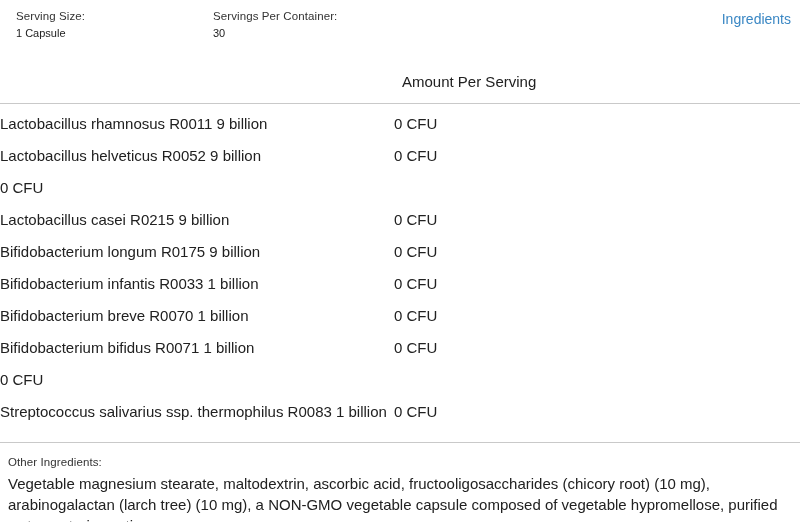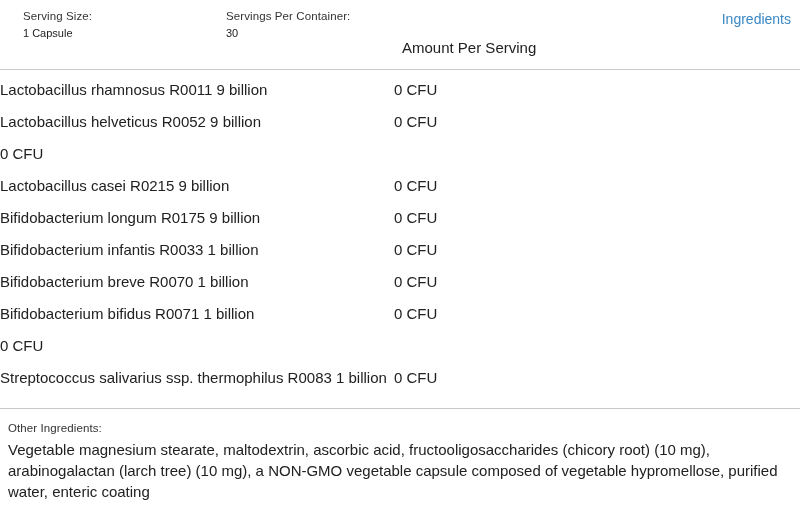--- a/index.html
+++ b/index.html
@@ -12,22 +12,21 @@
     position: relative;
     width: 800px;
     height: 522px;
     background: #ffffff;
     overflow: hidden;
   }
   
   .top-header {
     position: relative;
     display: flex;
-    padding: 10px 8px 0 23px;
-    gap: 6px;
+    padding: 10px 8px 0 16px;
   }
   .serving-block { width: 197px; }
   .label-sm {
     font-size: 11.5px;
     color: #333333;
     letter-spacing: 0.1px;
   }
   .serving-value {
     font-size: 11px;
     color: #212121;
@@ -38,20 +37,21 @@
     right: 9px;
     top: 11px;
     font-size: 14px;
     color: #3a87c4;
     text-decoration: none;
     cursor: pointer;
   }
   
   .amount-header {
     margin-left: 402px;
+    margin-top: 34px;
     font-size: 15px;
     color: #212121;
   }
   .divider {
     border: none;
     border-top: 1px solid #c9c9c9;
     height: 0;
   }
   .divider-top { margin-top: 13px; }
   .rows { padding-top: 11px; }

